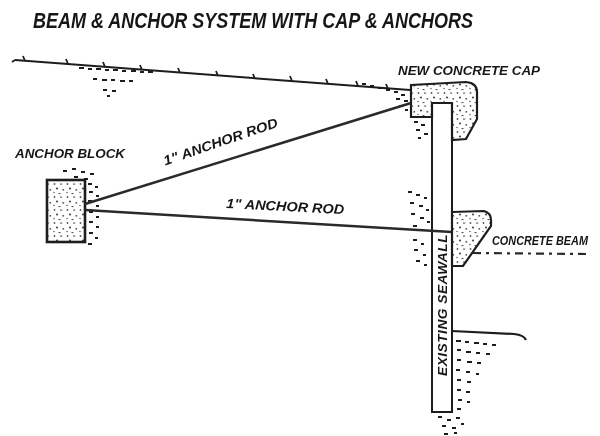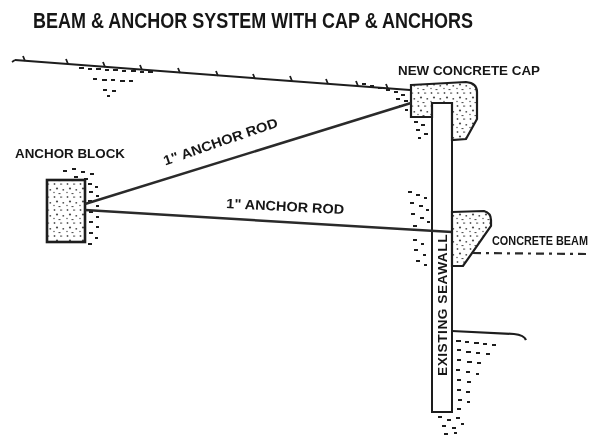--- a/index.html
+++ b/index.html
@@ -2,20 +2,21 @@
 <html><head>
 <meta charset="utf-8">
 <style>
   html,body{margin:0;padding:0;background:#fff;}
   .page{
     position:relative;
     width:600px;height:436px;
     background:#fff;
     overflow:hidden;
     font-family:"Liberation Sans", sans-serif;
+    font-style:italic;
   }
   svg text{
     font-family:"Liberation Sans", sans-serif;
     font-weight:bold;
     fill:#161616;
   }
 </style>
 </head>
 <body>
 

